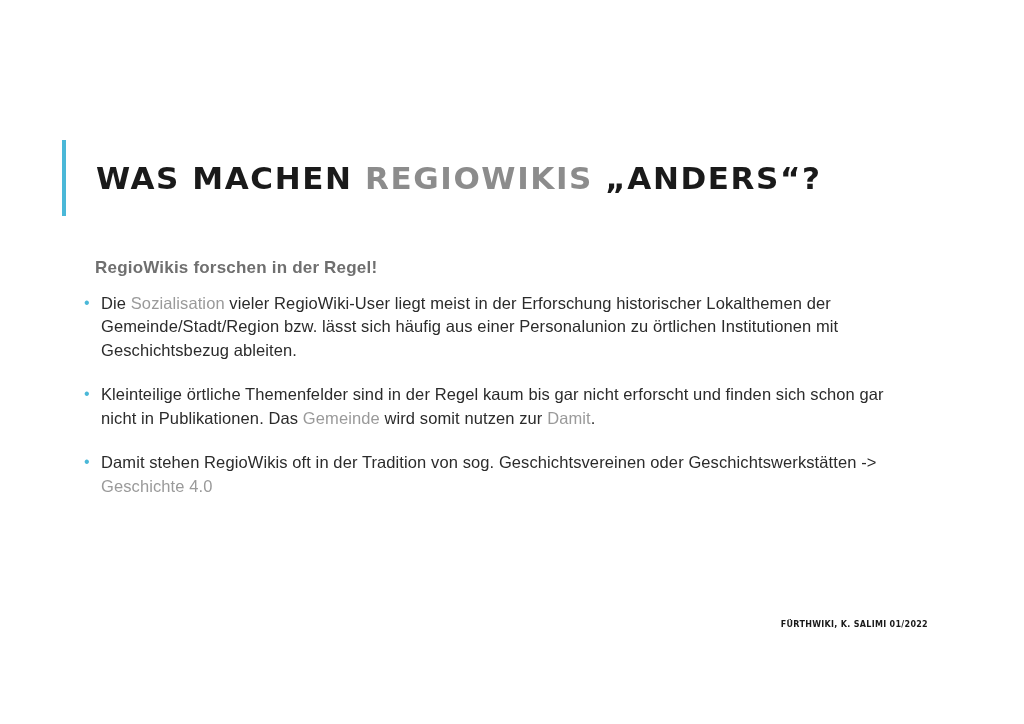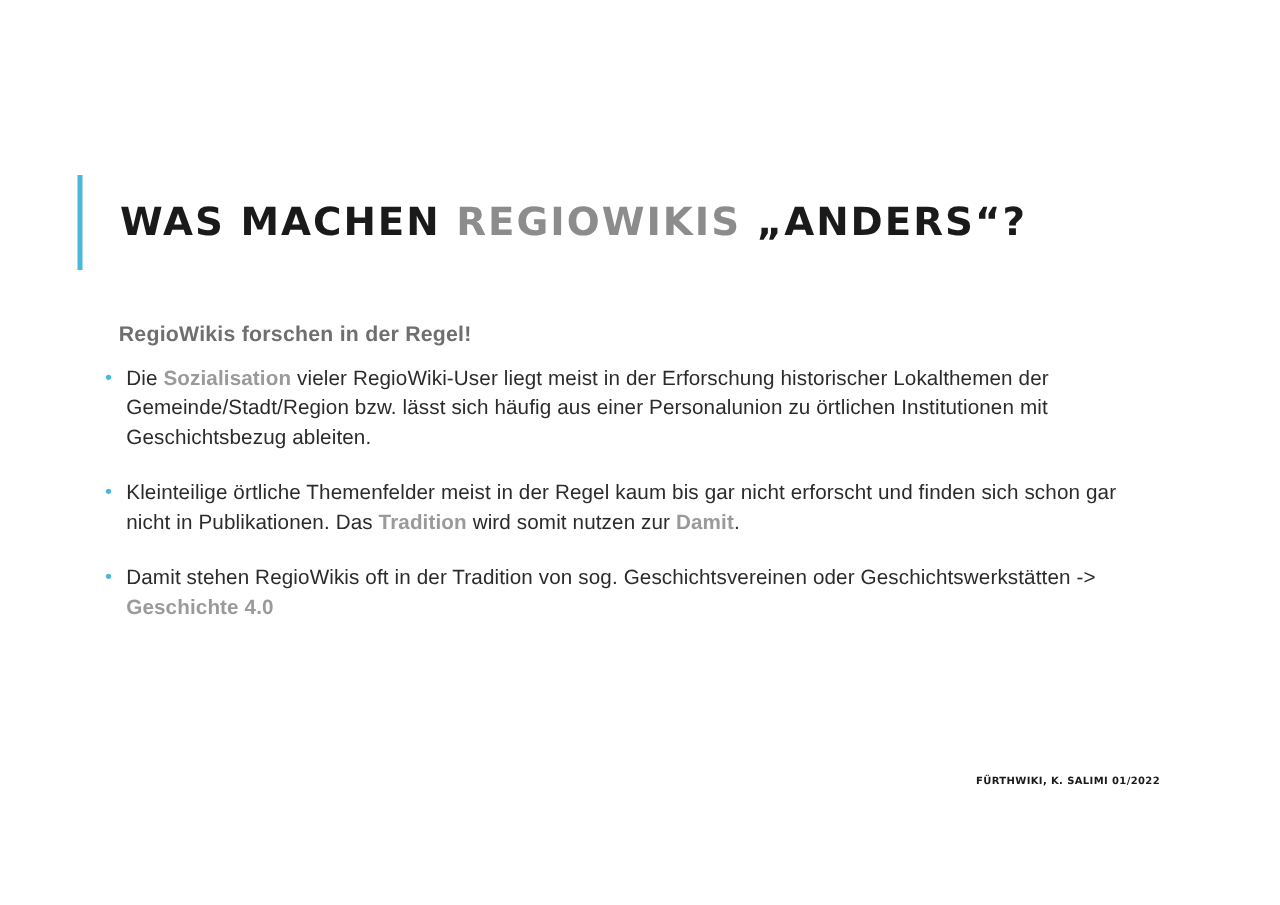--- a/index.html
+++ b/index.html
@@ -86,21 +86,21 @@
     content: "•";
     position: absolute;
     left: 0;
     top: 0;
     color: #4ab8d8;
     font-size: 16px;
     line-height: 1.42;
   }
   .hl {
     color: #9a9a9a;
-    font-weight: 700;
+    font-weight: 400;
   }
 
   
   .footer {
     position: absolute;
     right: 96px;
     top: 620px;
     font-family: "DejaVu Sans", sans-serif;
     font-weight: 700;
     font-size: 8px;
@@ -116,20 +116,20 @@
 
   <div class="title-block">
     <div class="title-rule"></div>
     <div class="title-text"><span>WAS MACHEN </span><span class="grey">REGIOWIKIS</span><span> „ANDERS“?</span></div>
   </div>
 
   <div class="body-block">
     <div class="subhead">RegioWikis forschen in der Regel!</div>
     <ul class="bullets">
         <li><span>Die </span><span class="hl">Sozialisation</span><span> vieler RegioWiki-User liegt meist in der Erforschung historischer Lokalthemen der Gemeinde/Stadt/Region bzw. lässt sich häufig aus einer Personalunion zu örtlichen Institutionen mit Geschichtsbezug ableiten.</span></li>
-        <li><span>Kleinteilige örtliche Themenfelder meist in der Regel kaum bis gar nicht erforscht und finden sich schon gar nicht in Publikationen. Das </span><span class="hl">Tradition</span><span> wird somit nutzen zur </span><span class="hl">Damit</span><span>.</span></li>
+        <li><span>Kleinteilige örtliche Themenfelder sind in der Regel kaum bis gar nicht erforscht und finden sich schon gar nicht in Publikationen. Das </span><span class="hl">Gemeinde</span><span> wird somit nutzen zur </span><span class="hl">Damit</span><span>.</span></li>
         <li><span>Damit stehen RegioWikis oft in der Tradition von sog. Geschichtsvereinen oder Geschichtswerkstätten -&gt; </span><span class="hl">Geschichte 4.0</span></li>
       </ul>
   </div>
 
   <div class="footer">FÜRTHWIKI, K. SALIMI 01/2022</div>
 
 </div>
 
 </body></html>

